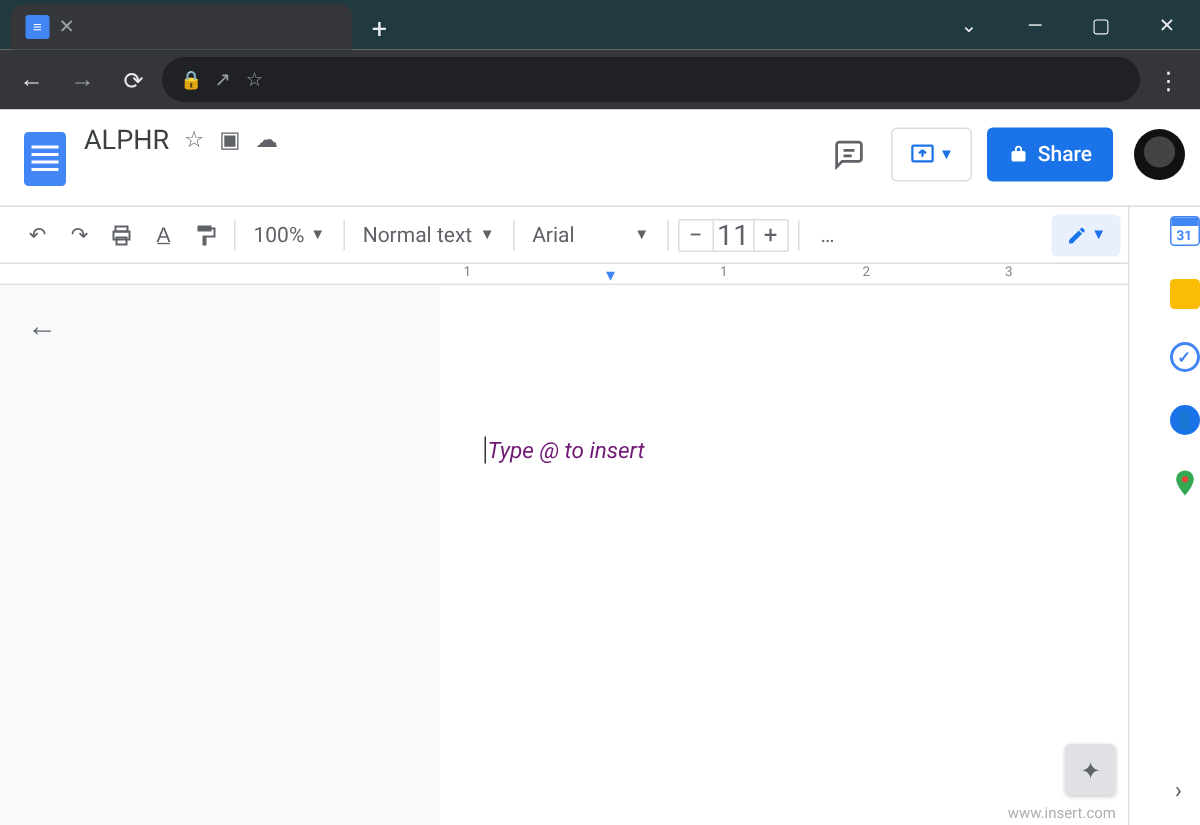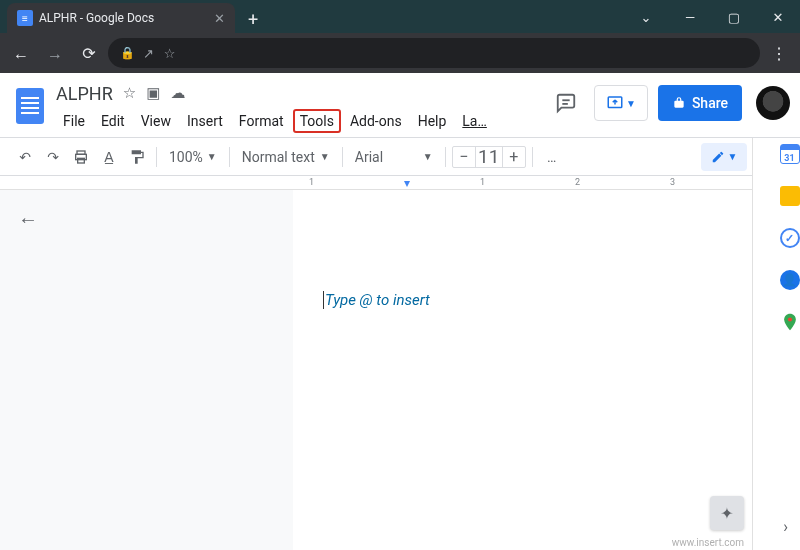--- a/index.html
+++ b/index.html
@@ -22,21 +22,21 @@
 .addr { flex: 1; background: #202124; height: 30px; border-radius: 15px; display: flex; align-items: center; padding: 0 12px; color: #e8eaed; font-size: 13px; gap: 8px; }
 .addr .lock { font-size: 12px; }
 .addr .url { flex: 1; overflow: hidden; white-space: nowrap; text-overflow: ellipsis; }
 .addr .btns { display: flex; gap: 10px; color: #9aa0a6; }
 
 
 .dheader { height: 65px; background: #fff; display: flex; align-items: flex-start; padding: 6px 10px 0 10px; border-bottom: 1px solid #dadce0; }
 .docicon { width: 40px; height: 50px; display: flex; align-items: center; justify-content: center; padding-top: 4px; }
 .docicon-inner { width: 28px; height: 36px; background: #4285f4; border-radius: 3px; position: relative; }
 .docicon-inner::after { content: ""; position: absolute; left: 5px; top: 9px; width: 18px; height: 2px; background: #fff; box-shadow: 0 5px 0 #fff, 0 10px 0 #fff, 0 15px 0 #fff; }
-.titlearea { display: flex; flex-direction: column; gap: 2px; margin-left: 6px; }
+.titlearea { display: flex; gap: 2px; margin-left: 6px; }
 .doctitle-row { display: flex; align-items: center; gap: 10px; height: 28px; }
 .doctitle { font-size: 18px; color: #3c4043; }
 .ticon { color: #5f6368; font-size: 15px; }
 .menubar { display: flex; gap: 2px; height: 24px; }
 .menubar span { padding: 2px 7px; font-size: 14px; color: #202124; border-radius: 3px; display: flex; align-items: center; }
 .menubar span.hl { border: 2px solid #d93025; border-radius: 3px; padding: 0 5px; }
 .hright { margin-left: auto; display: flex; align-items: center; gap: 10px; padding-top: 6px; }
 .hbtn { width: 36px; height: 36px; display: flex; align-items: center; justify-content: center; color: #5f6368; font-size: 20px; }
 .present { border: 1px solid #dadce0; border-radius: 4px; height: 36px; width: 54px; display: flex; align-items: center; justify-content: center; color: #1a73e8; gap: 2px; }
 .share { background: #1a73e8; color: #fff; height: 36px; padding: 0 14px; border-radius: 4px; display: flex; align-items: center; gap: 6px; font-size: 14px; font-weight: 500; }
@@ -57,36 +57,35 @@
 .ruler { height: 14px; background: #fff; border-bottom: 1px solid #e0e0e0; display:flex; align-items:center; padding-left: 387px; position:relative; font-size: 9px; color:#80868b;}
 .ruler .tick { position:absolute; top: 1px; font-size: 9px; }
 .ruler .marker { position:absolute; top: 0px; color:#4285f4; font-size:12px; }
 
 
 .docbody { display: flex; height: calc(550px - 33px - 40px - 65px - 38px - 14px); background: #f1f3f4; }
 .outline { width: 293px; background: #f8f9fa; padding: 15px 18px; border-right: 0; }
 .outline .back { color: #5f6368; font-size: 20px; margin-bottom: 18px; }
 .outline .msg { font-size: 13px; color: #80868b; line-height: 1.5; }
 .page { margin-left: 0; background: #fff; flex:1; padding: 100px 30px 30px 30px; position: relative; }
-.placeholder { color: #0369a1; font-style: italic; font-size: 15px; border-left: 1px solid #333; padding-left: 1px; }
+.placeholder { color: #701a75; font-style: italic; font-size: 15px; border-left: 1px solid #333; padding-left: 1px; }
 .sidepanel { width: 48px; background: #fff; border-left: 1px solid #e0e0e0; display: flex; flex-direction: column; align-items: center; padding-top: 6px; gap: 22px; position: absolute; right: 0; top: 138px; bottom: 0; }
 .sp-ic { width: 20px; height: 20px; border-radius: 3px; margin-left: 26px; }
 
 
 .explore { position: absolute; bottom: 20px; right: 56px; width: 34px; height: 34px; background: #dfe1e5; border-radius: 4px; display:flex; align-items:center; justify-content:center; color:#5f6368; box-shadow: 0 1px 3px rgba(0,0,0,0.2); }
 .watermark { position:absolute; bottom: 2px; right: 56px; font-size: 10px; color: #b0b0b0; }
 .expand { position: absolute; bottom: 14px; right: 12px; font-size: 16px; color:#5f6368; }
 </style>
 </head>
 <body>
 
 <div class="titlebar">
   <div class="tab">
     <span class="favicon">≡</span>
-    <span class="title">ALPHR - Google Docs</span>
     <span class="x">✕</span>
   </div>
   <div class="newtab">+</div>
   <div class="winctrl">
     <span>⌄</span>
     <span>—</span>
     <span>▢</span>
     <span>✕</span>
   </div>
 </div>
@@ -109,31 +108,20 @@
   <div class="docicon">
       <div class="docicon-inner"></div>
     </div>
   <div class="titlearea">
     <div class="doctitle-row">
       <span class="doctitle">ALPHR</span>
       <span class="ticon">☆</span>
       <span class="ticon">▣</span>
       <span class="ticon">☁</span>
     </div>
-    <div class="menubar">
-      <span>File</span>
-      <span>Edit</span>
-      <span>View</span>
-      <span>Insert</span>
-      <span>Format</span>
-      <span class="hl">Tools</span>
-      <span>Add-ons</span>
-      <span>Help</span>
-      <span style="text-decoration:underline">La…</span>
-    </div>
   </div>
   <div class="hright">
     <div class="hbtn">
       <svg width="22" height="22" viewBox="0 0 24 24" fill="none" stroke="#5f6368" stroke-width="2">
           <path d="M21 15a2 2 0 0 1-2 2H7l-4 4V5a2 2 0 0 1 2-2h14a2 2 0 0 1 2 2z"></path>
           <line x1="8" y1="9" x2="16" y2="9"></line>
           <line x1="8" y1="13" x2="14" y2="13"></line>
         </svg>
     </div>
     <div class="present">

